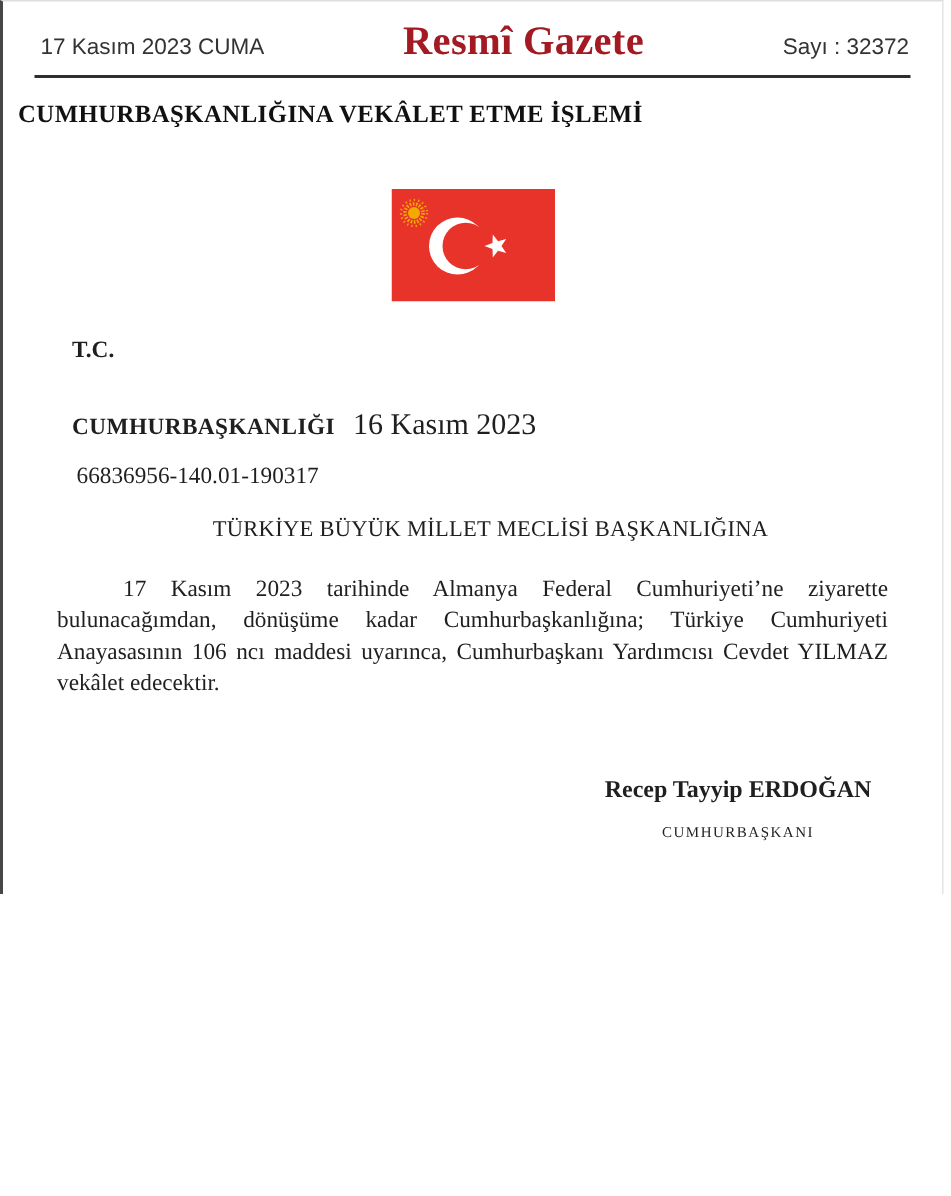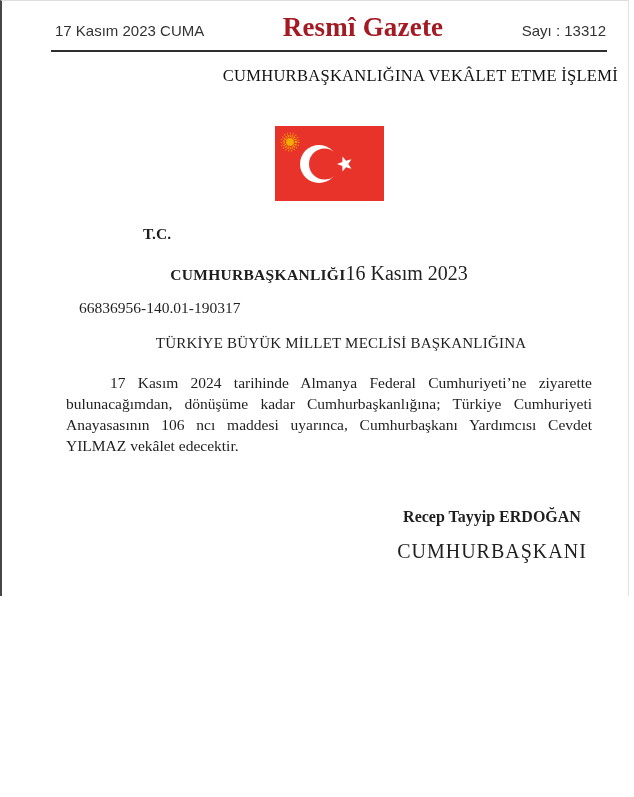--- a/index.html
+++ b/index.html
@@ -1,61 +1,61 @@
 <!DOCTYPE html>
 <html style="--masthead-red: #a31a22; --flag-red: #e8332a; --sun-gold: #f2a900; --text: #1f1f1f; --header-text: #333333; --rule: #2e2e2e;"><head>
 <meta charset="utf-8">
 <style>
   html,body{margin:0;padding:0;background:#ffffff;}
   body{width:634px;height:797px;font-family:"Liberation Serif","DejaVu Serif",serif;color:var(--text,#1f1f1f);}
   .page{box-sizing:border-box;width:629px;height:596px;background:#fff;
-        border-left:2px solid #474747;border-top:1px solid #dedede;border-right:1px solid #e4e4e4;padding-left:28px;}
+        border-left:2px solid #474747;border-top:1px solid #dedede;border-right:1px solid #e4e4e4;}
   
   .gz-header{display:flex;align-items:baseline;justify-content:space-between;
              padding:11px 22px 0 25px;}
   .hmeta{font-family:"Liberation Sans","DejaVu Sans",sans-serif;font-size:15px;color:var(--header-text,#333);}
   .masthead{font-size:27px;font-weight:bold;color:var(--masthead-red,#a31a22);letter-spacing:0.2px;}
   .rule{margin:7px 21px 0 21px;border-top:2px solid var(--rule,#2e2e2e);}
   
-  .doc-title{margin:14px 10px 0 10px;text-align:right;font-size:16.5px;font-weight:normal;
+  .doc-title{margin:14px 10px 0 10px;text-align:left;font-size:16.5px;font-weight:bold;
              letter-spacing:0.3px;color:#111;}
   
   .flag-wrap{margin-top:40px;text-align:center;line-height:0;}
   .flag-red{fill:var(--flag-red,#e8332a);}
   .flag-white{fill:#ffffff;}
   .sun-fill{fill:var(--sun-gold,#f2a900);}
   .sun-stroke{stroke:var(--sun-gold,#f2a900);fill:none;}
   
   .sender{margin-top:24px;font-size:15.5px;}
-  .tc{width:162px;margin-left:46px;text-align:center;font-weight:bold;}
-  .sender-row{display:flex;justify-content:center;align-items:baseline;
-              padding-right:66px;margin-top:19px;}
+  .tc{width:162px;margin-left:46px;font-weight:bold;}
+  .sender-row{display:flex;justify-content:flex-start;align-items:baseline;
+              padding-right:66px;margin-top:29px;gap:12px;}
   .inst{margin-left:46px;font-weight:bold;letter-spacing:0.3px;}
   .sdate{font-size:20px;}
   .refnum{margin-left:49px;margin-top:14px;}
   
   .addressee{margin-top:18px;text-align:center;font-size:15px;letter-spacing:0.2px;margin-left:24px;}
   
   .body-par{margin:20px 36px 0 36px;font-size:15.5px;line-height:21px;
             text-align:justify;text-indent:44px;}
   .closing{margin:0 36px;padding-left:44px;font-size:15.5px;line-height:21px;}
   
   .signature{width:220px;margin:52px 26px 0 auto;text-align:center;}
   .sig-name{font-size:16px;font-weight:bold;}
-  .sig-title{margin-top:14px;font-size:20px;letter-spacing:1px;}
+  .sig-title{margin-top:14px;font-size:10px;letter-spacing:1px;}
 </style>
 </head>
 <body>
 
 <div class="page">
 
   <header class="gz-header">
     <span class="hmeta">17 Kasım 2023 CUMA</span>
     <span class="masthead">Resmî Gazete</span>
-    <span class="hmeta">Sayı : 13312</span>
+    <span class="hmeta">Sayı : 32372</span>
   </header>
 
   <div class="rule"></div>
 
   <h1 class="doc-title">CUMHURBAŞKANLIĞINA VEKÂLET ETME İŞLEMİ</h1>
 
   <div class="flag-wrap">
     <svg width="109" height="75" viewBox="0 0 109 75" xmlns="http://www.w3.org/2000/svg">
       <rect class="flag-red" x="0" y="0" width="109" height="75"></rect>
       <g transform="translate(15,16)">
@@ -75,21 +75,21 @@
     <div class="tc">T.C.</div>
     <div class="sender-row">
       <div class="inst">CUMHURBAŞKANLIĞI</div>
       <div class="sdate">16 Kasım 2023</div>
     </div>
     <div class="refnum">66836956-140.01-190317</div>
   </section>
 
   <div class="addressee">TÜRKİYE BÜYÜK MİLLET MECLİSİ BAŞKANLIĞINA</div>
 
-  <p class="body-par">17 Kasım 2024 tarihinde Almanya Federal Cumhuriyeti’ne ziyarette bulunacağımdan, dönüşüme kadar Cumhurbaşkanlığına; Türkiye Cumhuriyeti Anayasasının 106 ncı maddesi uyarınca, Cumhurbaşkanı Yardımcısı Cevdet YILMAZ vekâlet edecektir.</p>
+  <p class="body-par">17 Kasım 2023 tarihinde Almanya Federal Cumhuriyeti’ne ziyarette bulunacağımdan, dönüşüme kadar Cumhurbaşkanlığına; Türkiye Cumhuriyeti Anayasasının 106 ncı maddesi uyarınca, Cumhurbaşkanı Yardımcısı Cevdet YILMAZ vekâlet edecektir.</p>
 
 
   <div class="signature">
     <div class="sig-name">Recep Tayyip ERDOĞAN</div>
     <div class="sig-title">CUMHURBAŞKANI</div>
   </div>
 
 </div>
 
 </body></html>

